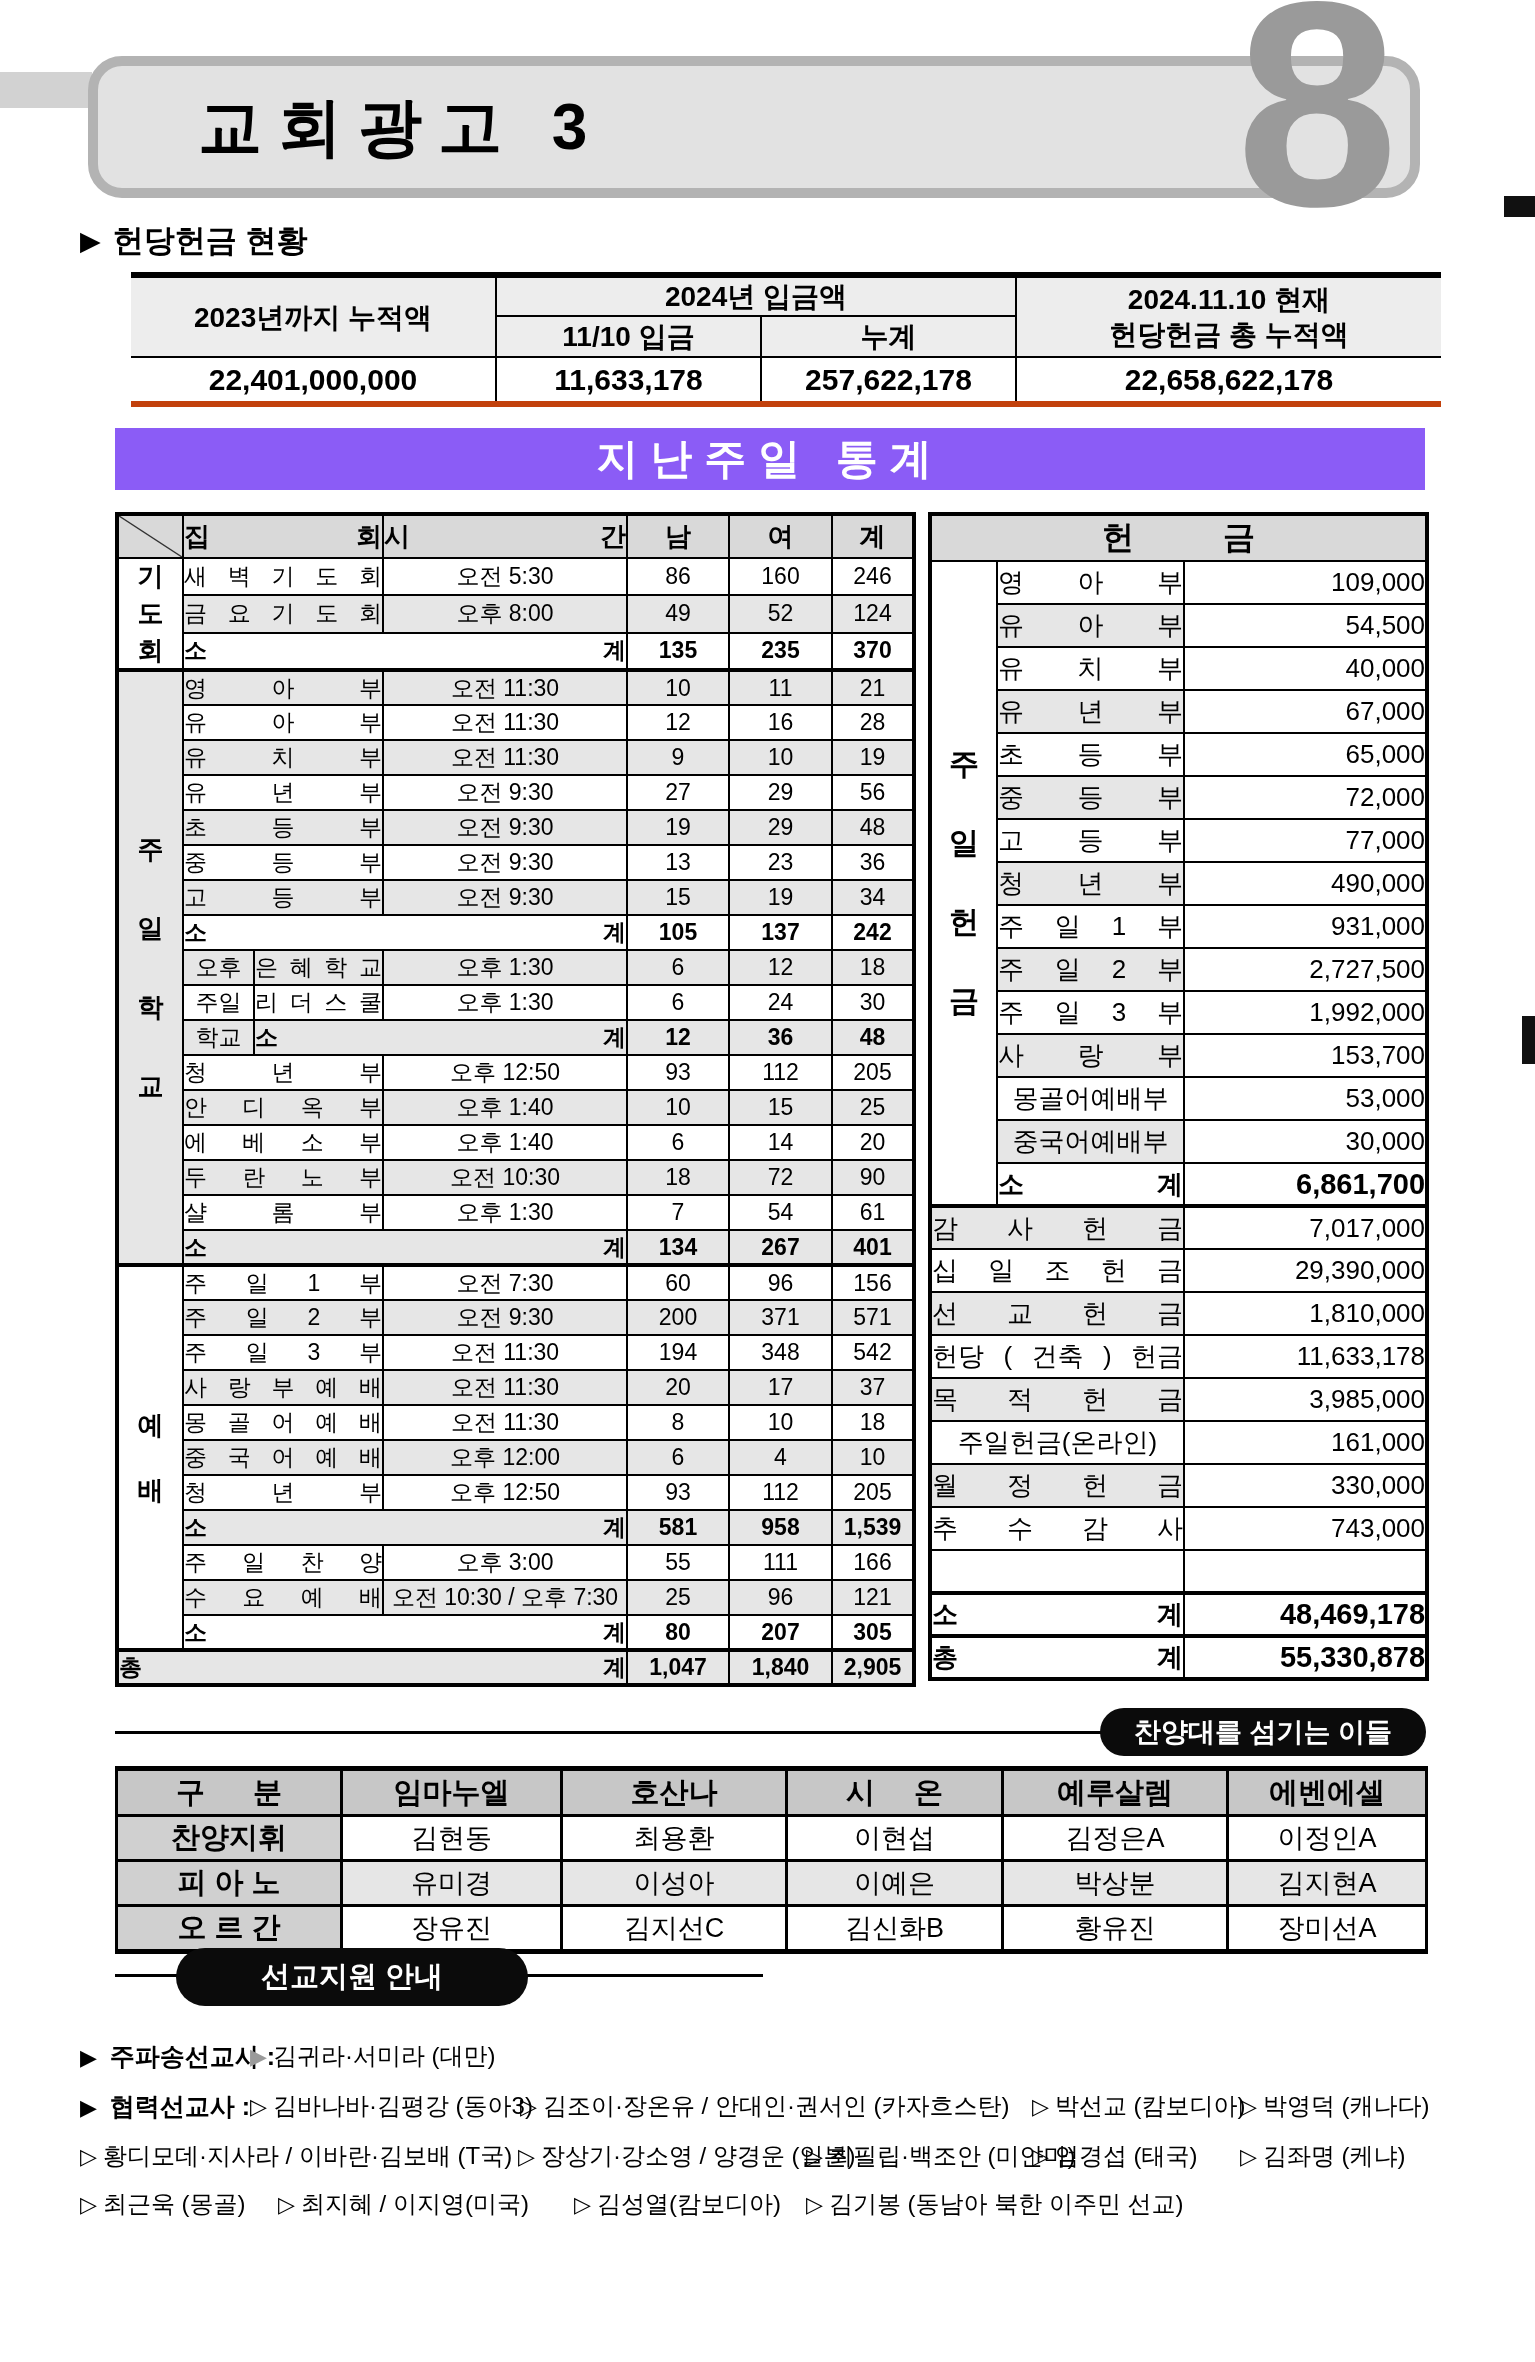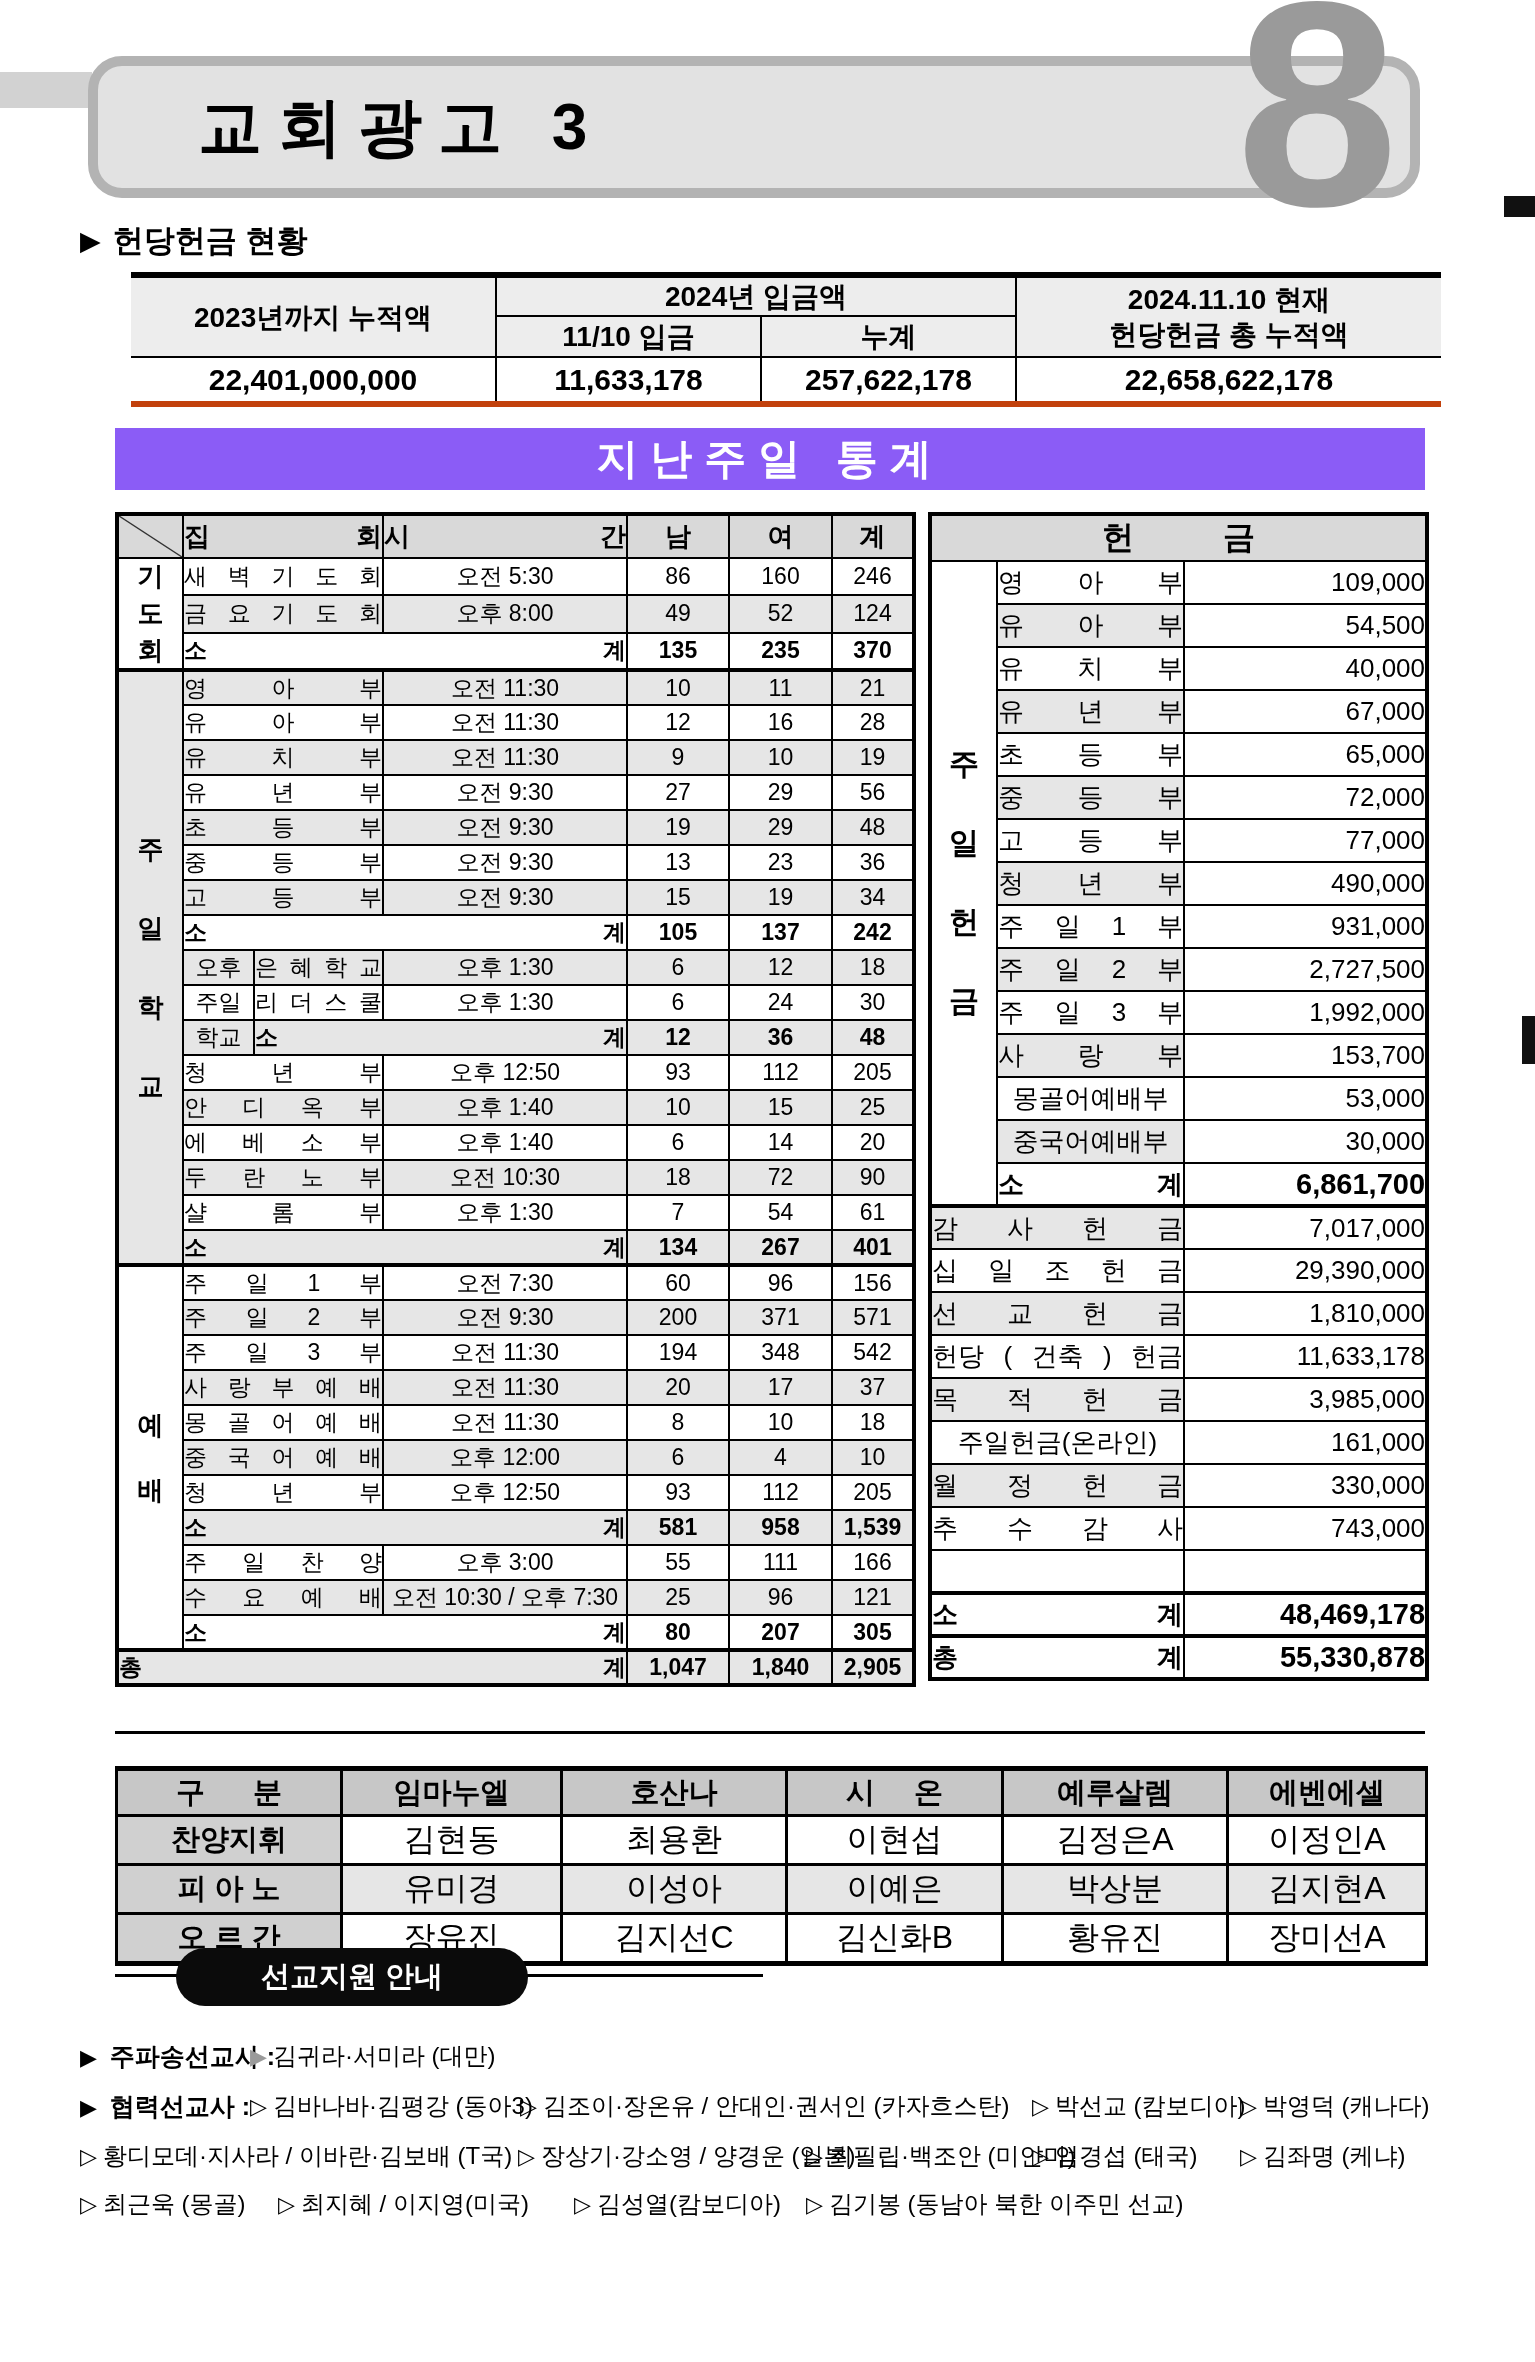--- a/index.html
+++ b/index.html
@@ -85,21 +85,21 @@
          display:flex;align-items:center;justify-content:center;}
   #choir-badge{left:1100px;top:1708px;width:326px;height:48px;font-size:27px;border-radius:24px;}
   #mission-badge{left:176px;top:1948px;width:352px;height:58px;font-size:29px;border-radius:30px;}
 
   
   .choir{position:absolute;left:115px;top:1766px;width:1310px;
          border-top:5px solid #000;border-bottom:5px solid #000;border-left:3px solid #000;border-right:3px solid #000;}
   .choir th,.choir td{border:3px solid #000;box-sizing:border-box;text-align:center;white-space:nowrap;overflow:hidden;}
   .choir th{background:#c7c7c7;height:47px;font-size:29px;font-weight:bold;}
   .choir th.jt{padding:0 58px;}
-  .choir td{height:42px;font-size:32px;background:#fff;}
+  .choir td{height:42px;font-size:27px;background:#fff;}
   .choir td.clab{background:#d0d0d0;font-weight:bold;font-size:29px;}
   .choir tr.shade td.cval{background:#e6e6e6;}
 
   
   .mline{position:absolute;left:80px;width:1420px;height:42px;font-size:24px;white-space:nowrap;}
   #ml1{top:2040px;} #ml2{top:2090px;} #ml3{top:2140px;} #ml4{top:2188px;} #ml5{top:2238px;}
   .mlab{font-weight:bold;font-size:25px;}
   .mitem{position:absolute;top:0;}
   .mk{display:inline-block;margin-right:6px;}
   .mk-f{font-size:22px;} .mk-o{font-size:22px;} .mk-g{font-size:22px;color:#9a9a9a;}
@@ -552,20 +552,21 @@
           <td class="amt b">48,469,178</td>
         </tr>
         <tr class="gsep">
           <td class="rsub2 jt" colspan="2">총 계</td>
           <td class="amt b">55,330,878</td>
         </tr>
       </tbody>
   </table>
 
   <div class="hline" id="choir-line"></div>
+  <div class="badge" id="choir-badge">찬양대를 섬기는 이들</div>
 
   <table class="choir">
     <colgroup>
         <col style="width:225px">
         <col style="width:220px">
         <col style="width:225px">
         <col style="width:216px">
         <col style="width:225px">
         <col style="width:199px">
       </colgroup>

